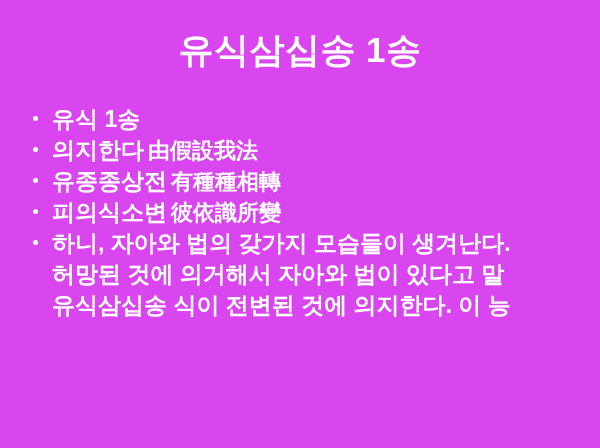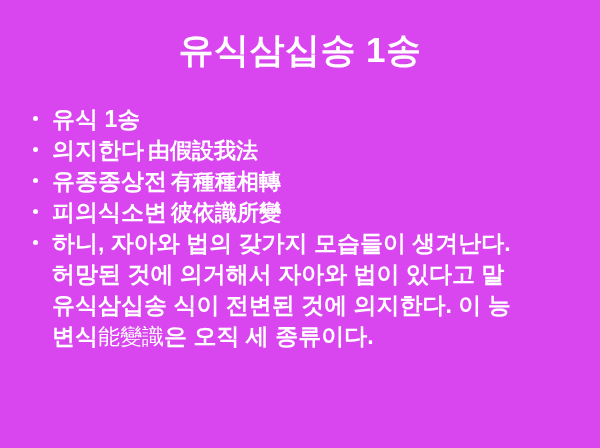--- a/index.html
+++ b/index.html
@@ -125,18 +125,17 @@
       <span class="bullet-text"><span>피의식소변</span><span class="hanja">彼依識所變</span></span>
     </li>
 
 
     <li class="bullet-item bullet-paragraph">
       <span class="bullet-dot"></span>
       <span class="bullet-text">
         <span class="para-line">하니, 자아와 법의 갖가지 모습들이 생겨난다.</span>
         <span class="para-line">허망된 것에 의거해서 자아와 법이 있다고 말</span>
         <span class="para-line">유식삼십송 식이 전변된 것에 의지한다. 이 능</span>
-        <span class="para-line"><span>변식</span><span class="hanja-inline">能變識</span><span>은 오직 세 종류이다.</span></span>
       </span>
     </li>
 
   </ul>
 </div>
 
 </body></html>

